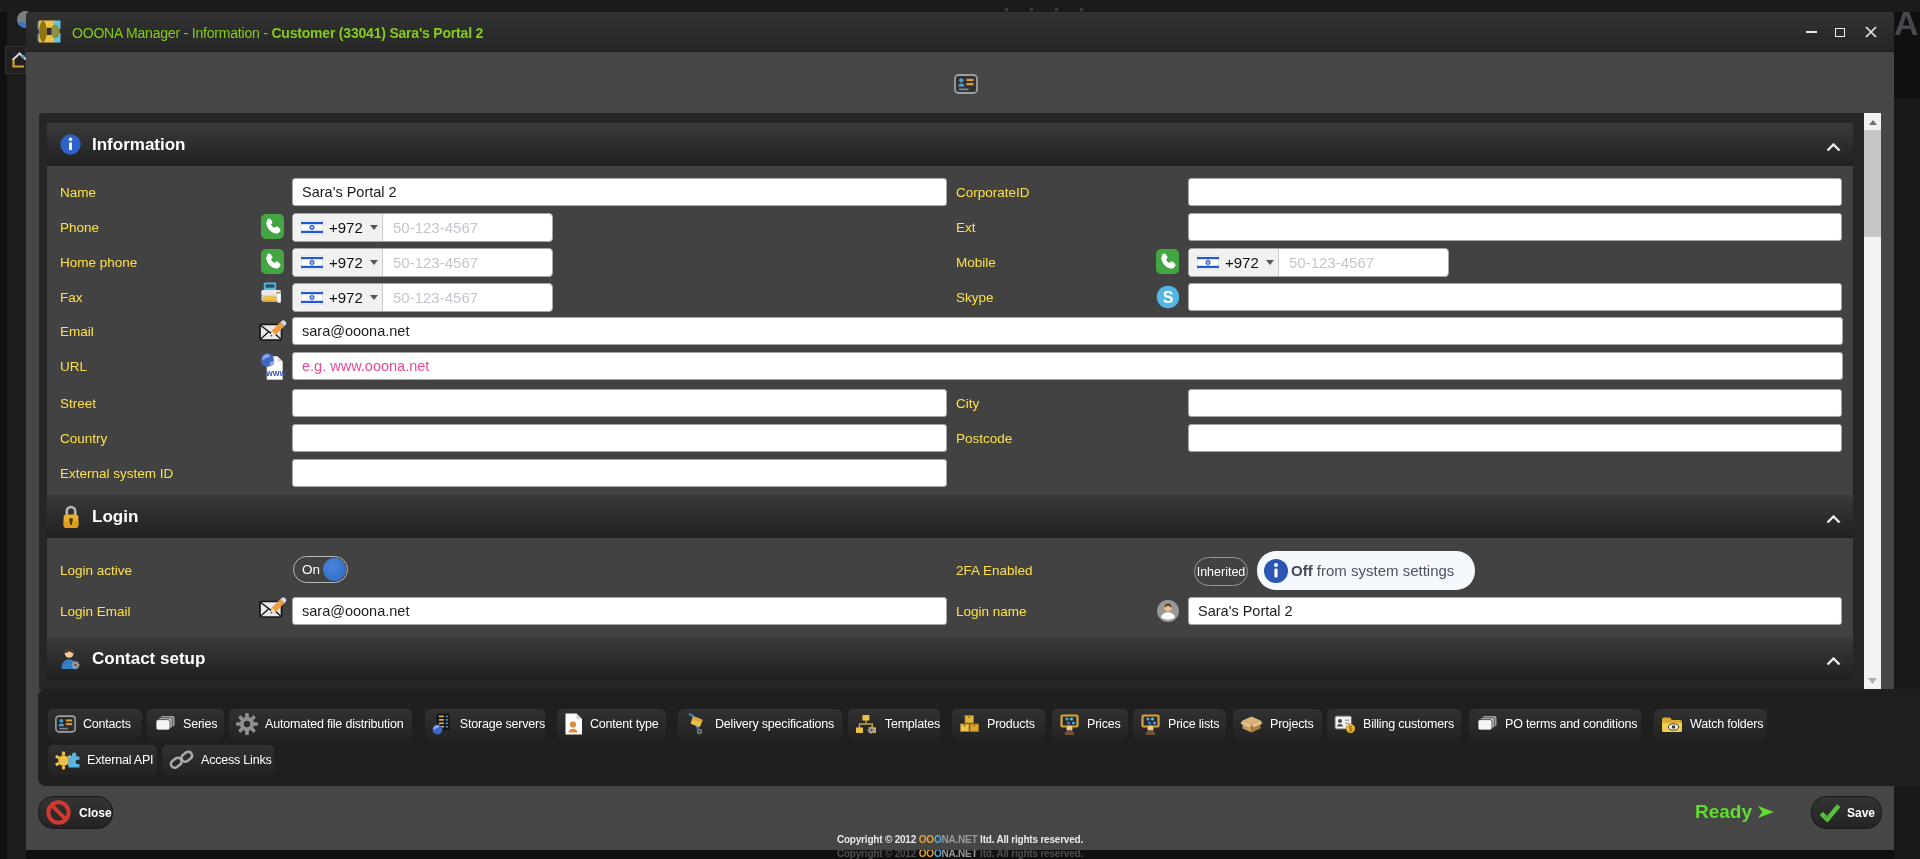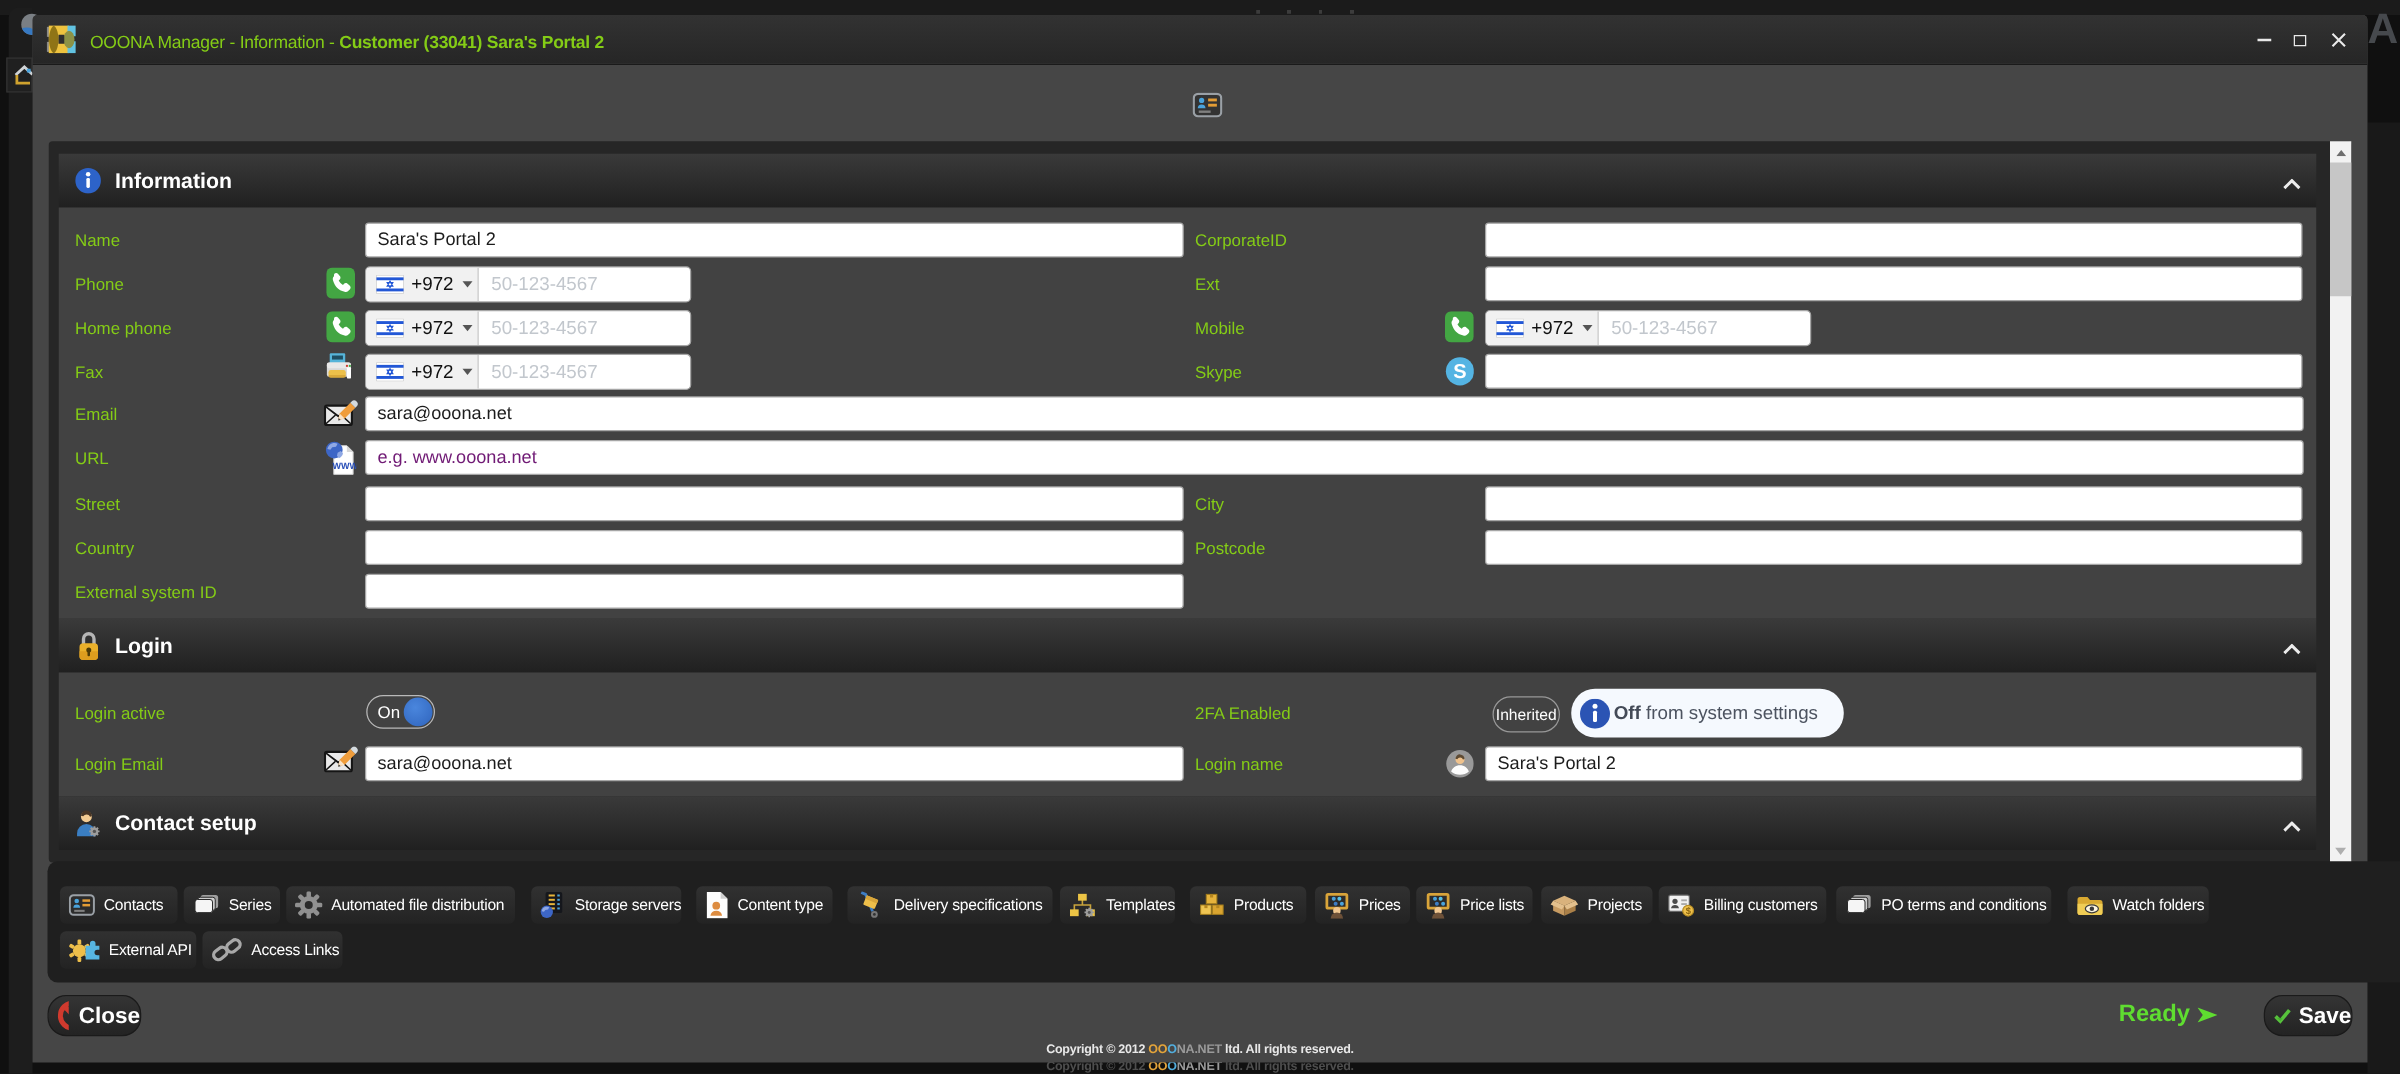--- a/index.html
+++ b/index.html
@@ -19,35 +19,35 @@
 .title-text{left:46px;top:13px;font-size:14px;color:#84cc16;letter-spacing:-0.2px;white-space:nowrap}
 .winbtn{top:0;width:44px;height:40px;display:flex;align-items:center;justify-content:center}
 .heading{left:6px;top:50px;width:1868px;height:44px;display:flex;align-items:center;justify-content:center;gap:16px}
 .heading-text{font-size:20px;letter-spacing:-0.3px;color:#fff;white-space:nowrap}
 
 .frame{left:13px;top:101px;width:1842px;height:577px;background:#262626;border-radius:3px}
 .sections{position:absolute;left:8px;top:10px;width:1548px}
 .sechead{position:relative;width:1806px;height:43px;background:linear-gradient(#3a3a3a,#202020);display:flex;align-items:center;color:#fff;font-weight:bold;font-size:17px;gap:11px;padding-left:13px}
 .chev{position:absolute;right:12px;top:14px}
 .seccontent{position:relative;width:1806px;background:#424242}
-.lbl{position:absolute;color:#84cc16;font-size:13.5px;white-space:nowrap}
+.lbl{position:absolute;color:#fde047;font-size:13.5px;white-space:nowrap}
 .inp{position:absolute;background:#fff;border:1px solid #a6a6a6;border-radius:3px;height:28px;display:flex;align-items:center;padding-left:9px;font-size:14.5px;color:#1c1c1c}
-.ph{color:#701a75}
+.ph{color:#ec4899}
 .icon23{position:absolute;width:23px;height:25px;display:flex;align-items:center;justify-content:center}
 
 .phone{position:absolute;width:261px;height:29px;background:#fff;border:1px solid #a6a6a6;border-radius:4px;display:flex;align-items:center;overflow:hidden}
 .phone .cc{width:90px;height:27px;background:#f1f1f1;border-right:1px solid #cacaca;display:flex;align-items:center;gap:6px;padding-left:8px}
 .phone .cc .num{font-size:15px;color:#111}
 .phone .caret{width:0;height:0;border-left:4px solid transparent;border-right:4px solid transparent;border-top:5px solid #555;margin-left:1px}
 .phone .phld{font-size:15px;color:#c2c7cd;padding-left:10px}
 
 .btnpanel{left:12px;top:677px;width:1920px;height:97px;background:#1f1f1f;border-radius:8px}
 .tb{position:absolute;height:30px;border-radius:5px;background:linear-gradient(#313131,#232323);display:flex;align-items:center;color:#fff;font-size:12.5px;letter-spacing:-0.2px;gap:7px;padding-left:7px;white-space:nowrap;overflow:hidden}
 
-.bigbtn{position:absolute;height:33px;border-radius:15px;background:linear-gradient(#343434,#232323);border:1px solid #1a1a1a;display:flex;align-items:center;justify-content:flex-start;padding-left:7px;gap:8px;color:#fff;font-size:18px;font-weight:bold}
+.bigbtn{position:absolute;height:33px;border-radius:15px;background:linear-gradient(#343434,#232323);border:1px solid #1a1a1a;display:flex;align-items:center;justify-content:flex-start;padding-left:7px;gap:8px;color:#fff;font-size:12px;font-weight:bold}
 .ready{position:absolute;left:1669px;top:789px;color:#5fdd30;font-size:19px;font-weight:bold;display:flex;align-items:center;gap:6px}
 .dlg-copy{position:absolute;left:0;top:822px;width:1868px;text-align:center;font-size:10px;letter-spacing:-0.2px;font-weight:bold;color:#e8e8e8}
 .cO1{color:#e3a43a}.cO2{color:#e3a43a}.cO3{color:#52aede}.cNA{color:#9a9a9a}
 </style>
 </head>
 <body>
 <div class="abs bg-top"></div>
 <div class="abs bg-left"></div>
 <div class="abs bg-right"></div>
 <div class="abs bigA">

